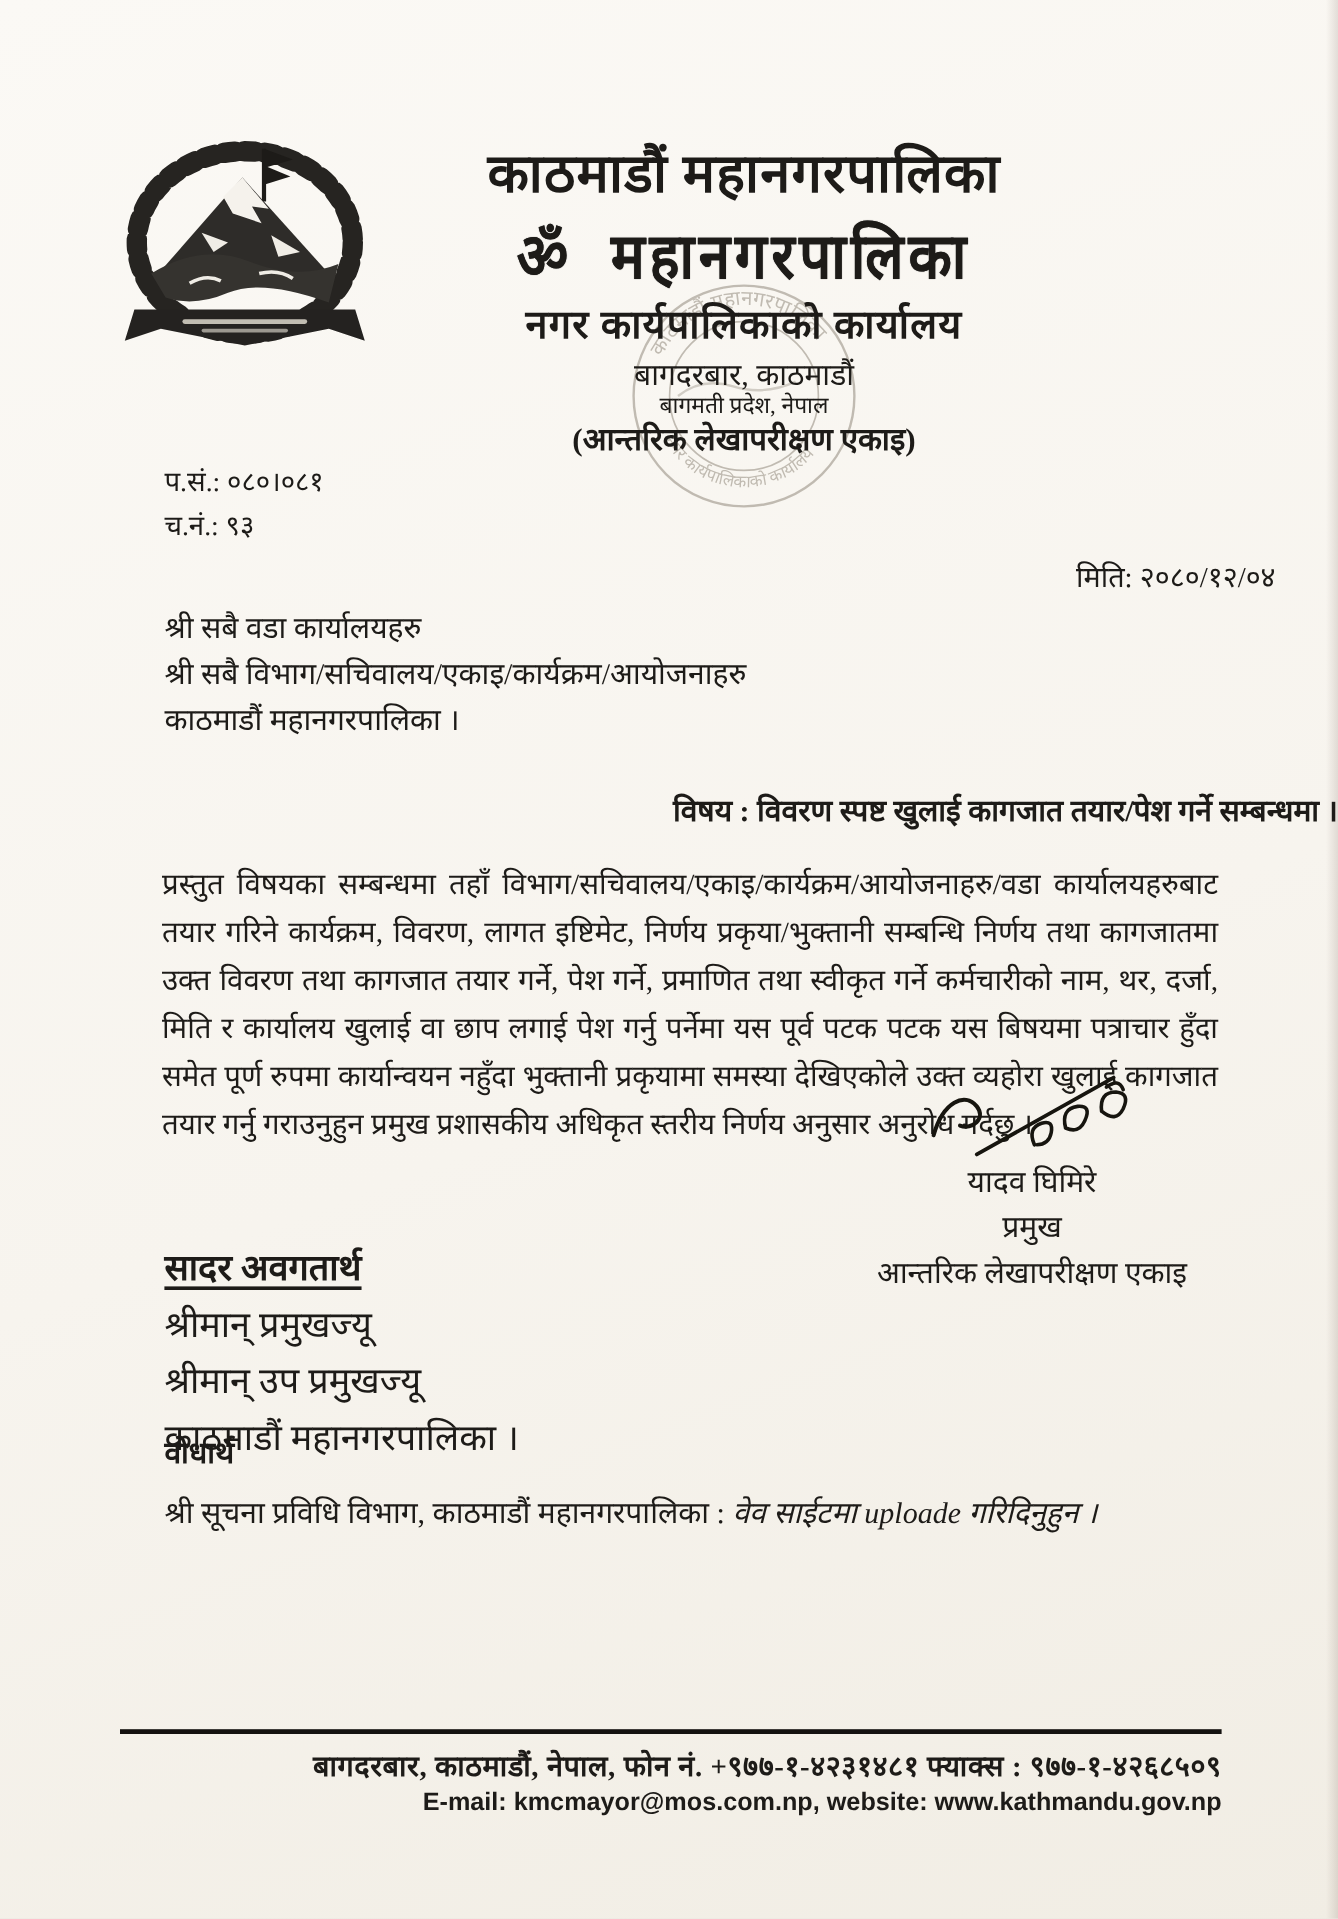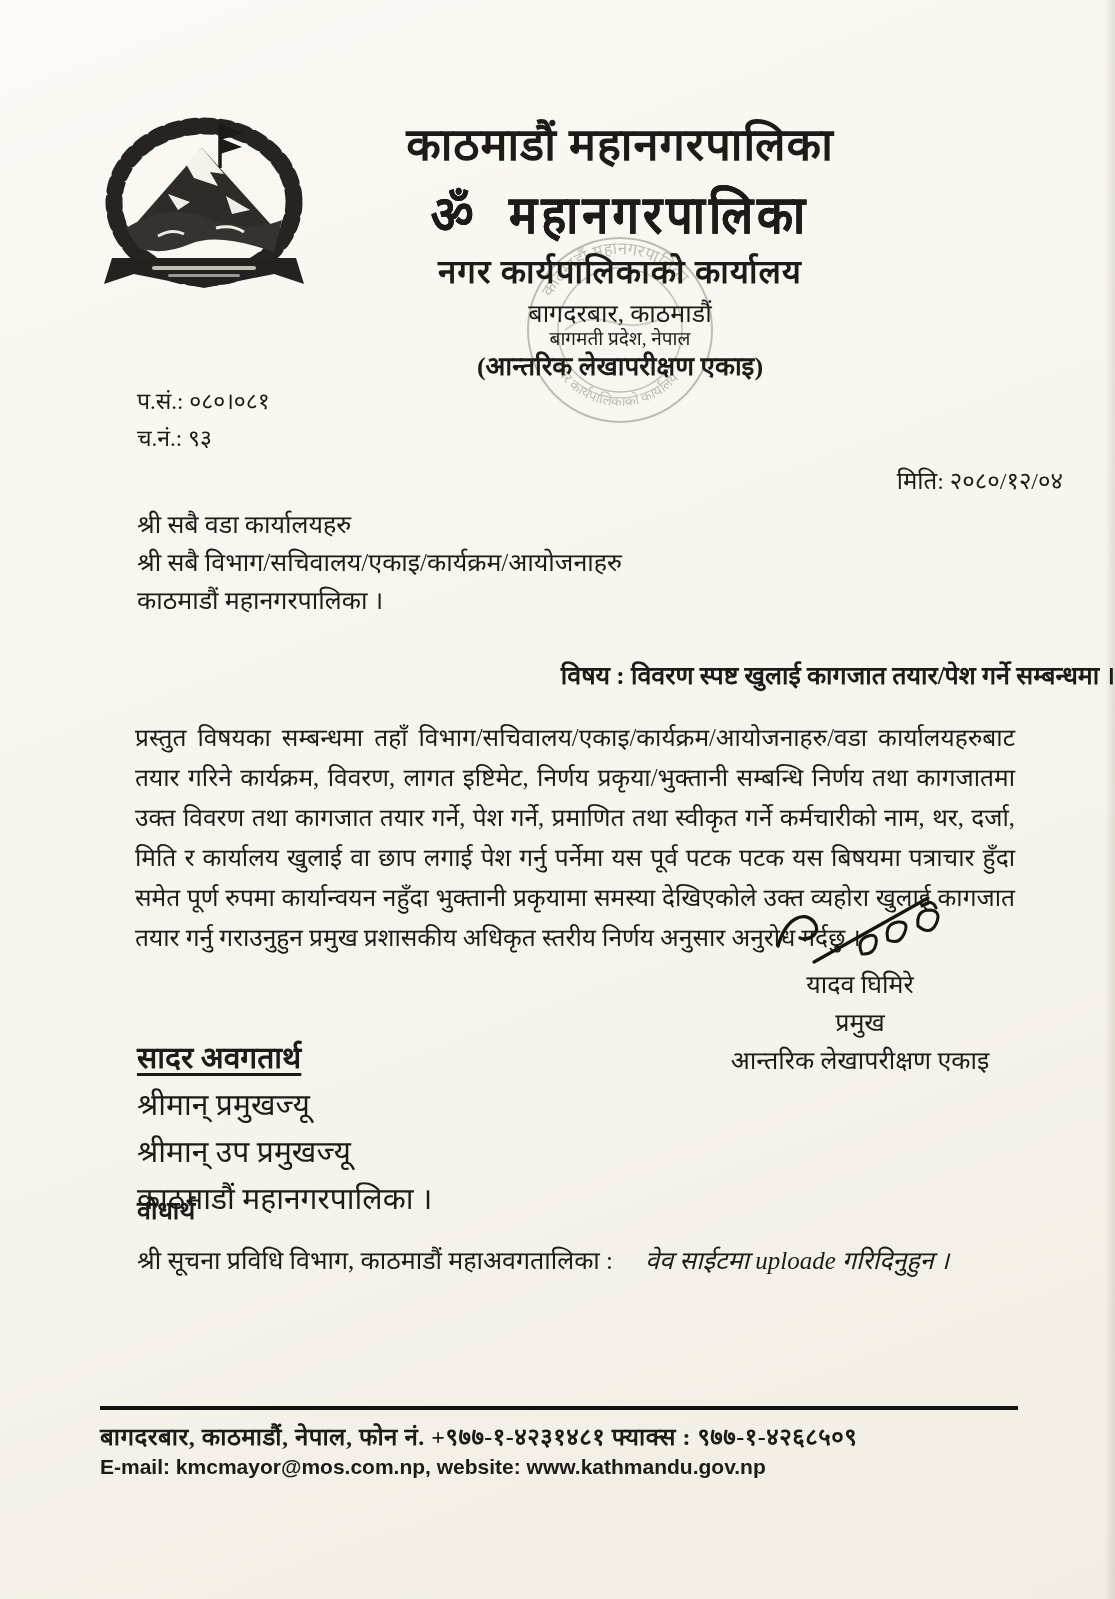--- a/index.html
+++ b/index.html
@@ -60,24 +60,24 @@
   .sig-name{ font-size:25px; margin-top:-4px; }
   .sig-title{ font-size:25px; margin-top:4px; }
   .sig-unit{ font-size:25px; margin-top:4px; white-space:nowrap; }
   
   .cc-block{ position:absolute; left:137px; top:1042px; font-size:30px; line-height:31px; }
   .cc-heading{ font-weight:700; text-decoration:underline; text-underline-offset:5px; margin-bottom:9px; }
   .cc-item{ margin-top:16px; }
   .bodhartha{ position:absolute; left:137px; top:1192px; font-size:25px; }
   .bodhartha-heading{ font-weight:700; text-underline-offset:5px; }
   .bodhartha-line{ margin-top:16px; }
-  .bodhartha-line .it{ font-style:italic;margin-left:26px; }
+  .bodhartha-line .it{ font-style:italic; }
   
   .footer{
-    position:absolute; left:100px; top:1406px; width:918px; text-align:left;
+    position:absolute; left:100px; top:1441px; width:918px; text-align:right;
   }
   .footer-rule{ border-top:4px solid #141210; width:100%; }
   .footer-address{ font-size:24px; font-weight:600; margin-top:9px; letter-spacing:0.5px; }
   .footer-contact{ font-size:21px; font-weight:600; margin-top:3px; font-family:"Liberation Sans","DejaVu Sans",sans-serif; }
 </style>
 </head>
 <body>
 
 <div class="page">
   <div class="scan-edge"></div>
@@ -159,21 +159,21 @@
 
   <div class="cc-block">
     <div class="cc-heading">सादर अवगतार्थ</div>
     <div class="cc-item">श्रीमान् प्रमुखज्यू</div>
     <div class="cc-item">श्रीमान् उप प्रमुखज्यू</div>
     <div class="cc-item">काठमाडौं महानगरपालिका ।</div>
   </div>
 
   <div class="bodhartha">
     <div class="bodhartha-heading">वोधार्थ</div>
-    <div class="bodhartha-line"><span>श्री सूचना प्रविधि विभाग, काठमाडौं महाअवगतालिका : </span><span class="it">वेव साईटमा uploade गरिदिनुहुन ।</span></div>
+    <div class="bodhartha-line"><span>श्री सूचना प्रविधि विभाग, काठमाडौं महानगरपालिका : </span><span class="it">वेव साईटमा uploade गरिदिनुहुन ।</span></div>
   </div>
 
   <div class="footer">
     <div class="footer-rule"></div>
     <div class="footer-address">बागदरबार, काठमाडौं, नेपाल, फोन नं. +९७७-१-४२३१४८१ फ्याक्स : ९७७-१-४२६८५०९</div>
     <div class="footer-contact">E-mail: kmcmayor@mos.com.np, website: www.kathmandu.gov.np</div>
   </div>
 </div>
 
 </body></html>

